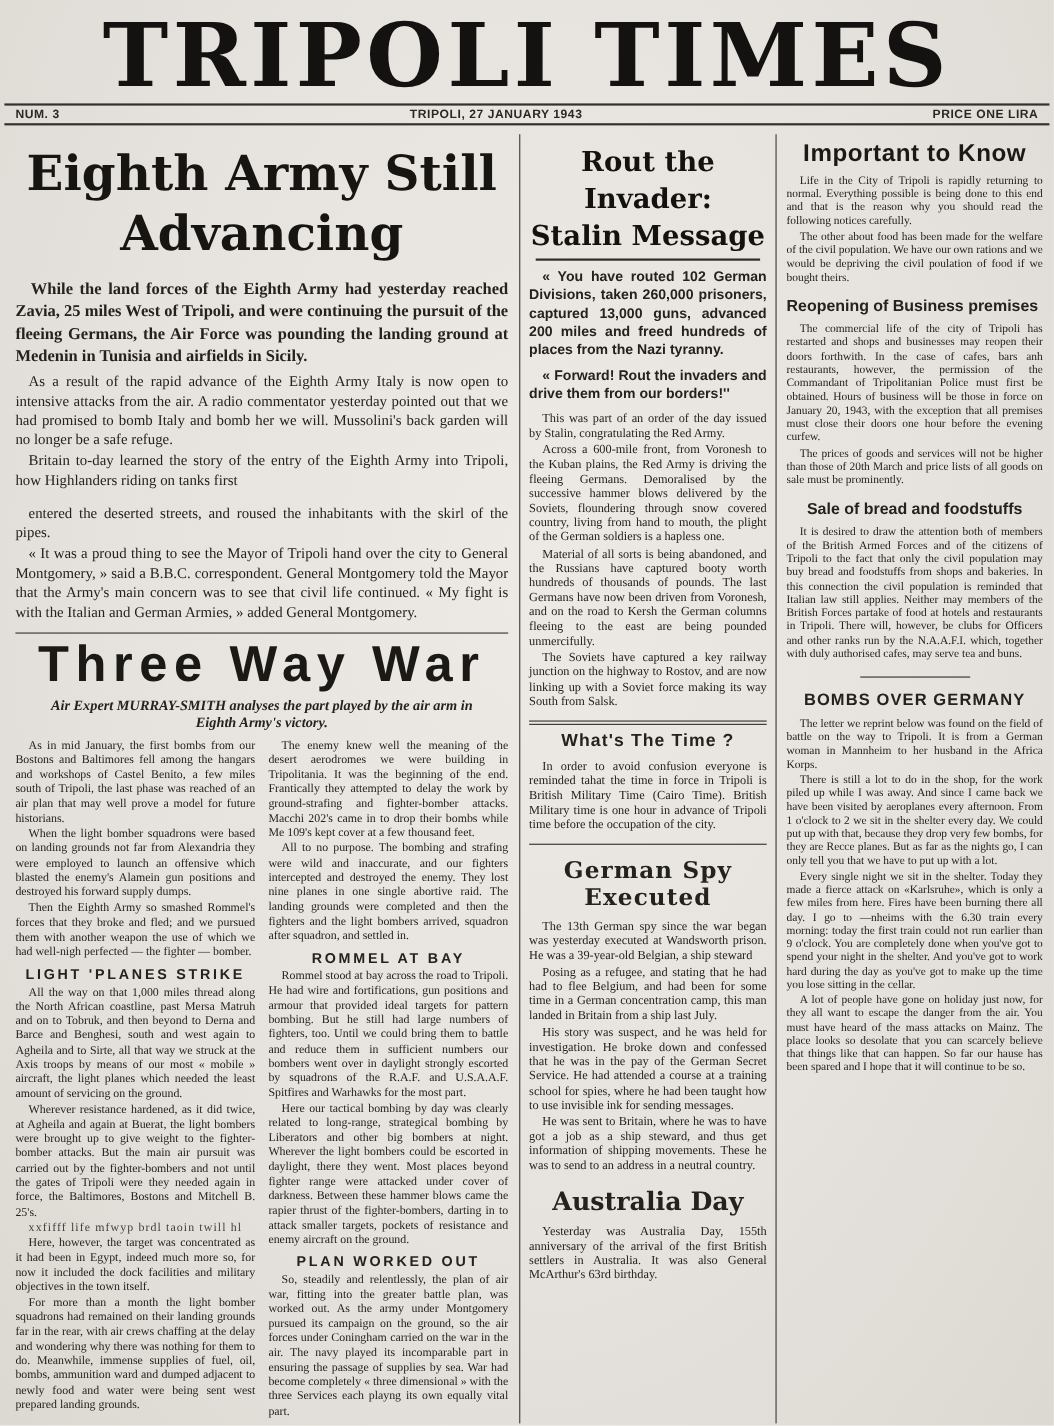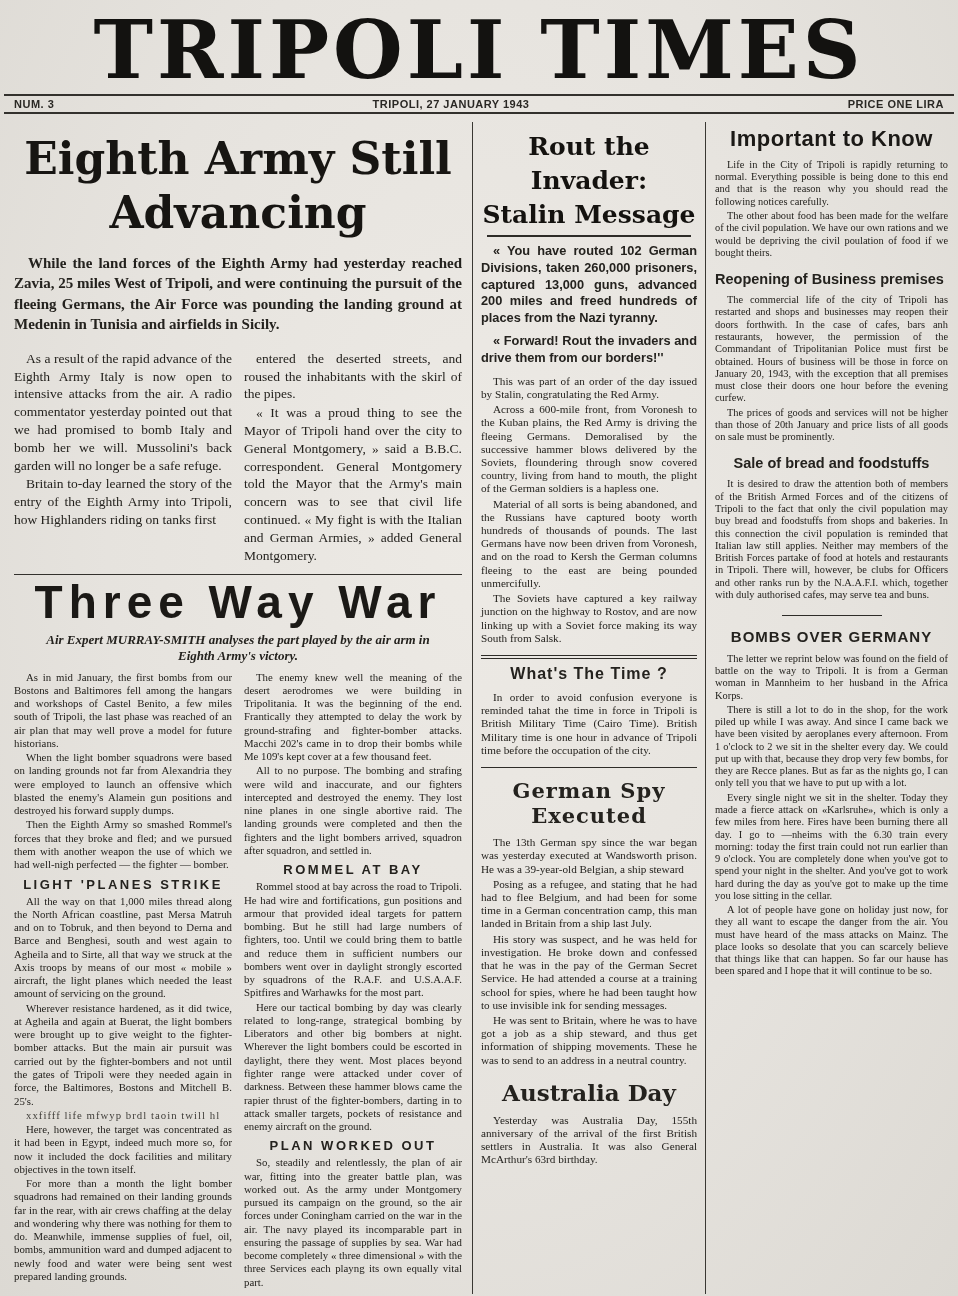--- a/index.html
+++ b/index.html
@@ -68,21 +68,21 @@
     color:#171512;
     margin-top:10px;
   }
   .ea-lead{
     font-size:15px;
     font-weight:bold;
     line-height:1.34;
     margin-top:14px;
     text-indent:14px;
   }
-  .ea-cols{ display:flex; gap:12px; margin-top:16px; }
+  .ea-cols{ display:flex; gap:12px; margin-top:4px;flex-direction:column; }
   .ea-col{ flex:1; font-size:13.5px; line-height:1.32; }
 
   
   .tww{ border-top:1.5px solid #33312d; margin-top:10px; padding-top:2px; }
   .tww-headline{
     font-family:"Liberation Sans", sans-serif;
     font-weight:bold;
     font-size:46px;
     letter-spacing:6px;
     line-height:1.1;
@@ -305,21 +305,21 @@
 
       <div>
         <div class="imp-heading">Important to Know</div>
         <p>Life in the City of Tripoli is rapidly returning to normal. Everything possible is being done to this end and that is the reason why you should read the following notices carefully.</p>
         <p>The other about food has been made for the welfare of the civil population. We have our own rations and we would be depriving the civil poulation of food if we bought theirs.</p>
       </div>
 
       <div>
         <div class="right-subhead">Reopening of Business premises</div>
         <p>The commercial life of the city of Tripoli has restarted and shops and businesses may reopen their doors forthwith. In the case of cafes, bars anh restaurants, however, the permission of the Commandant of Tripolitanian Police must first be obtained. Hours of business will be those in force on January 20, 1943, with the exception that all premises must close their doors one hour before the evening curfew.</p>
-        <p>The prices of goods and services will not be higher than those of 20th January and price lists of all goods on sale must be prominently.</p>
+        <p>The prices of goods and services will not be higher than those of 20th March and price lists of all goods on sale must be prominently.</p>
       </div>
 
       <div>
         <div class="right-subhead centered">Sale of bread and foodstuffs</div>
         <p>It is desired to draw the attention both of members of the British Armed Forces and of the citizens of Tripoli to the fact that only the civil population may buy bread and foodstuffs from shops and bakeries. In this connection the civil population is reminded that Italian law still applies. Neither may members of the British Forces partake of food at hotels and restaurants in Tripoli. There will, however, be clubs for Officers and other ranks run by the N.A.A.F.I. which, together with duly authorised cafes, may serve tea and buns.</p>
       </div>
 
       <div class="short-rule"></div>
 
       <div>

